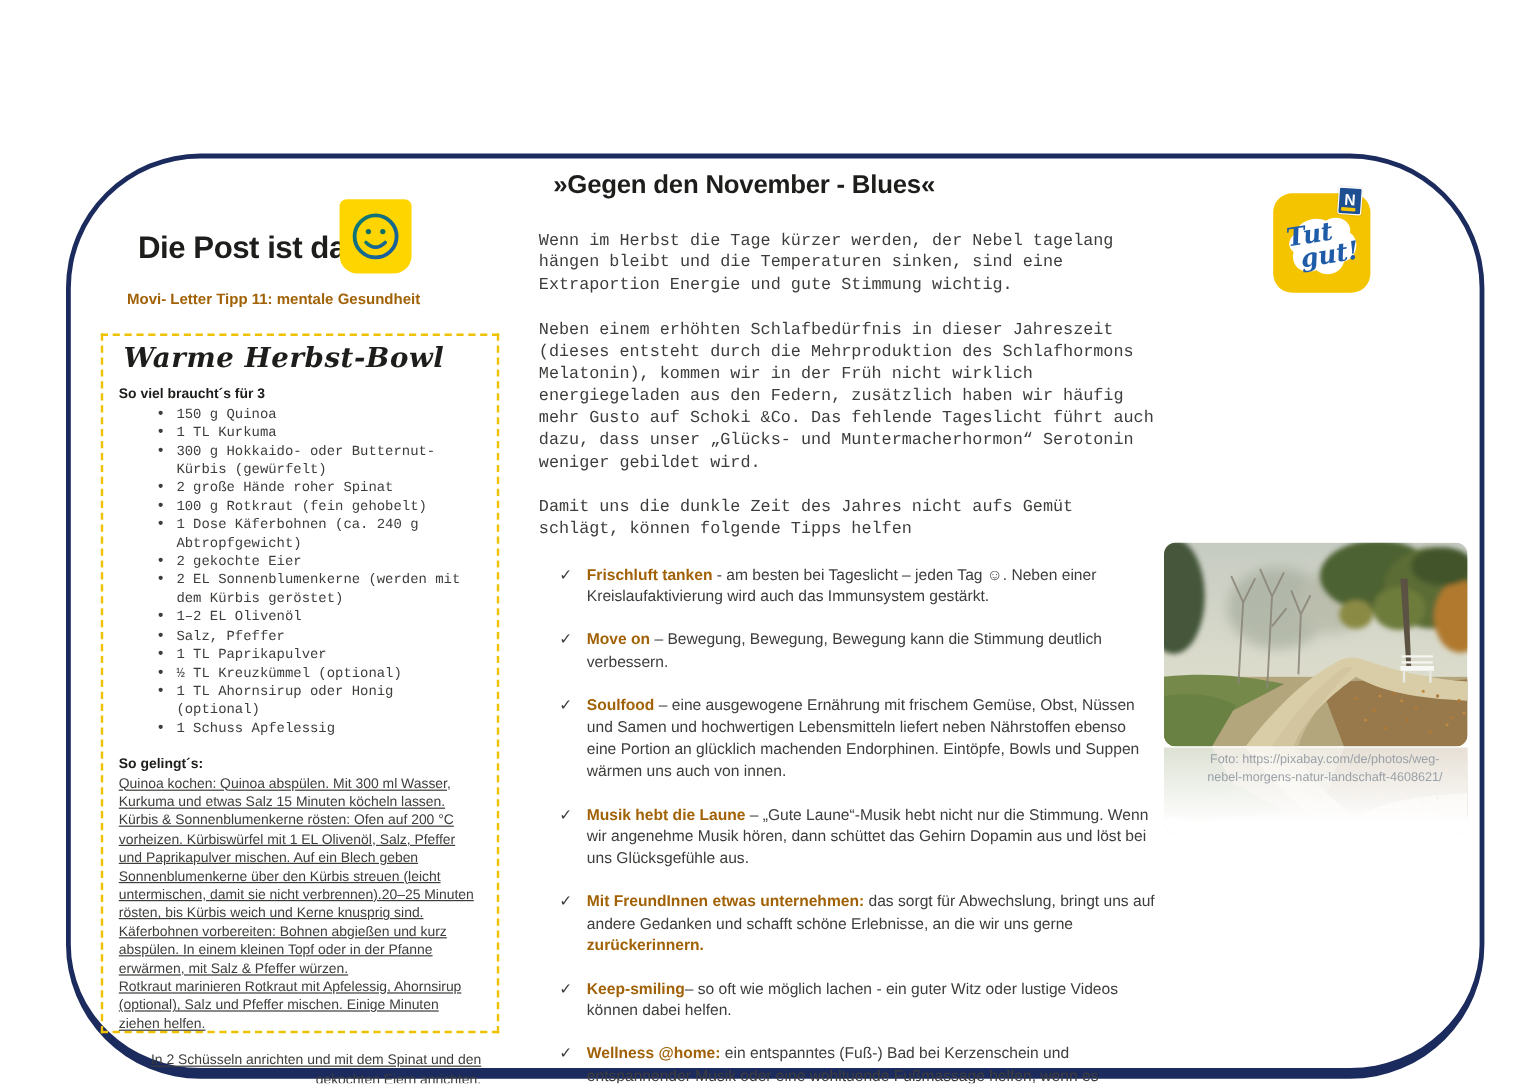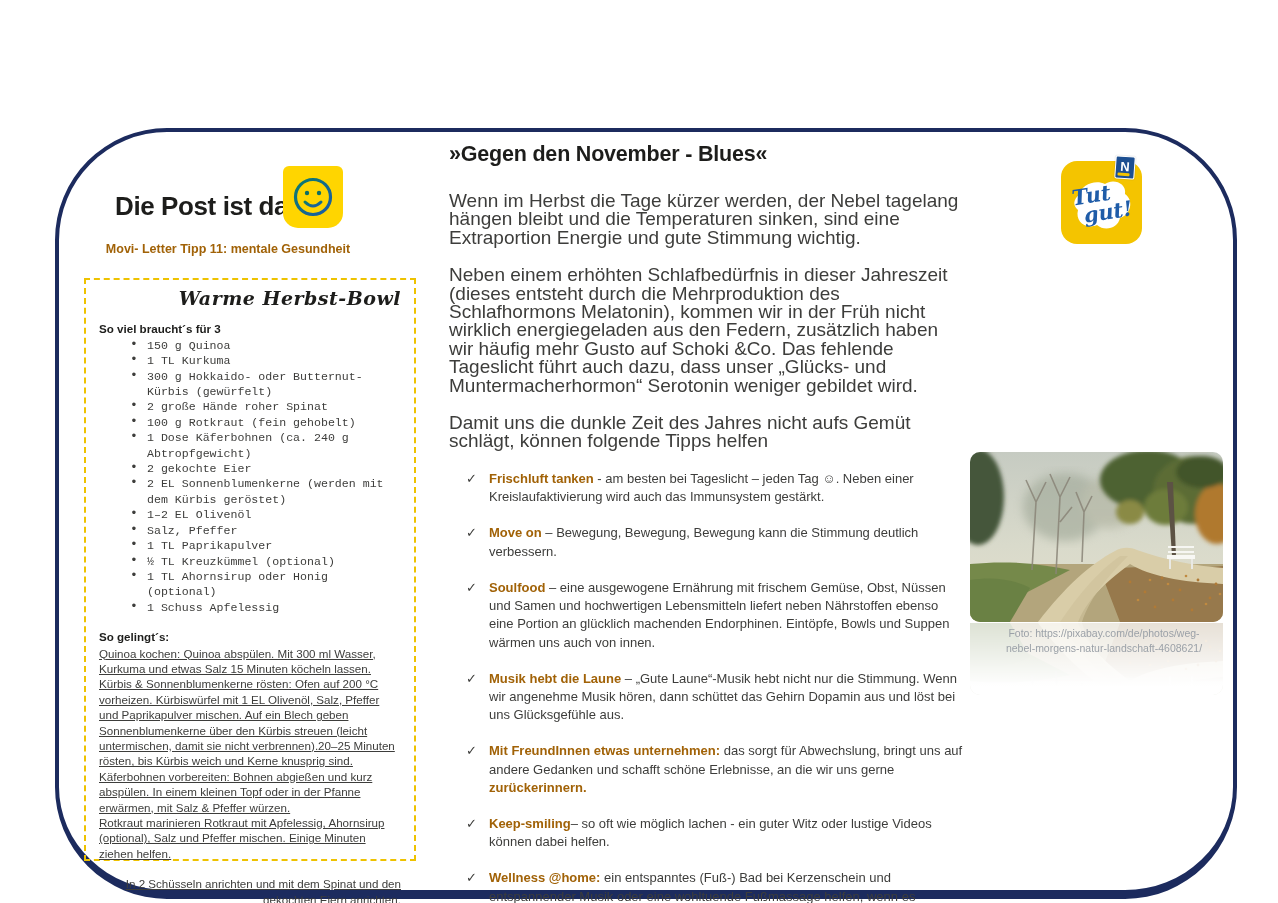--- a/index.html
+++ b/index.html
@@ -27,36 +27,36 @@
     font-size:12.5px; font-weight:bold; color:#a16207;
   }
   
   .recipe {
     position:absolute; left:84px; top:278px; width:302px; height:561px;
     border:2px dashed #eec200; padding:9px 13px;
     font-size:11.6px; line-height:15.4px; color:#3d3d3b;
   }
   .recipe-title {
     font-family:"DejaVu Serif", serif; font-style:italic; font-weight:bold;
-    font-size:19px; color:#1d1d1b; margin:2px 0 15px 4px; letter-spacing:0.5px;text-align:right;
+    font-size:23px; color:#1d1d1b; margin:2px 0 15px 4px; letter-spacing:0.5px;
   }
   .recipe h3 { font-size:11.6px; margin:0 0 1px; color:#1d1d1b; font-weight:bold; }
   ul.ingredients { margin:0 0 14px; padding:0 0 0 48px; list-style:none; }
   ul.ingredients li { position:relative;font-family:Liberation Mono, monospace; }
   ul.ingredients li::before { content:"•"; position:absolute; left:-17px; top:-1px; font-size:13px; }
   .method p { margin:0;text-decoration:underline; }
   .method p.gap { margin-top:15px;text-align:right; }
   .mahlzeit {
     text-align:right; font-family:"DejaVu Serif", serif; font-style:italic;
     font-weight:bold; font-size:13.5px; color:#1d1d1b; margin-top:4px;
   }
   
   .article { position:absolute; left:449px; top:142px; width:514px; }
-  .article h1 { font-size:21.5px; color:#1d1d1b; margin:0 0 25px; font-weight:bold; letter-spacing:-0.2px; }
-  .article p { font-size:19px; line-height:18.4px; margin:0 0 19px; }
+  .article h1 { font-size:21.5px; color:#1d1d1b; margin:0 12px 25px; font-weight:bold; letter-spacing:-0.2px; }
+  .article p { font-size:14px; line-height:18.4px; margin:0 0 19px;font-family:Liberation Mono, monospace; }
   ul.tips { list-style:none; margin:0 0 0 17px; padding:0; }
   ul.tips li { position:relative; padding-left:23px; margin-bottom:17.5px; font-size:13px; line-height:18.4px; }
   .check { position:absolute; left:0; top:0; color:#3d3d3b; }
   .tip-title { font-weight:bold; color:#a16207; }
   
   .tutgut {
     position:absolute; left:1061px; top:161px; width:81px; height:83px;
     background:#f4c400; border-radius:16px;
   }
   .tutgut svg.map { position:absolute; left:6px; top:8px; width:69px; height:68px; }

